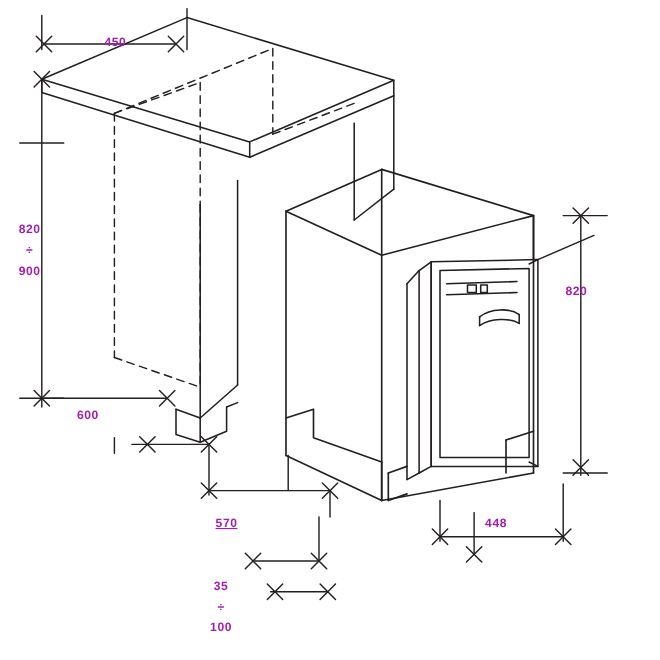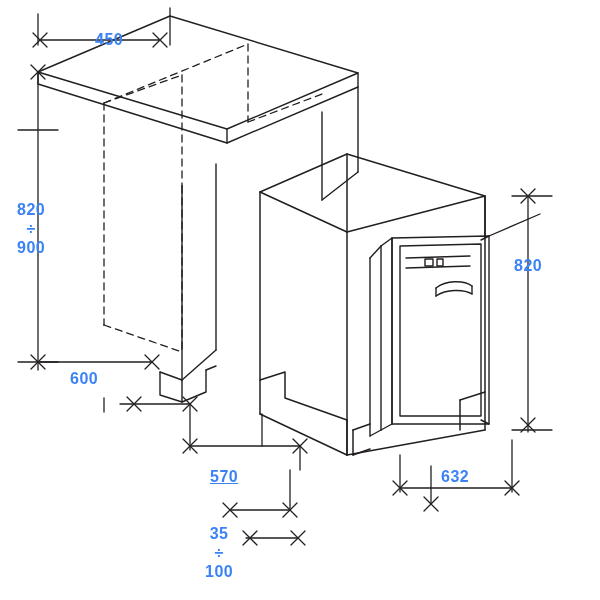--- a/index.html
+++ b/index.html
@@ -22,22 +22,22 @@
     position: absolute;
     top: 0;
     left: 0;
     width: 600px;
     height: 600px;
   }
   .dim-label {
     position: absolute;
     font-family: "Liberation Sans", sans-serif;
     font-weight: bold;
-    font-size: 16px;
-    color: #3b82f6;
+    font-size: 11px;
+    color: #a21caf;
     letter-spacing: 0.5px;
     white-space: pre;
     line-height: 17px;
     text-align: center;
   }
   .dim-label.stacked {
     line-height: 19px;
   }
 </style>
 </head>
@@ -176,20 +176,20 @@
       <path d="M424,497 L438,511 M438,497 L424,511"></path>
       <path d="M431,466 L431,504"></path>
     </g>
   </svg>
 
   <div class="dim-label" style="left:95px; top:31px;">450</div>
   <div class="dim-label stacked" style="left:17px; top:200px;">820
 ÷
 900</div>
   <div class="dim-label" style="left:70px; top:370px;">600</div>
-  <div class="dim-label" style="left:210px; top:468px;text-decoration:underline;">570</div>
-  <div class="dim-label stacked" style="left:205px; top:524px;">35
+  <div class="dim-label" style="left:196px; top:468px;text-decoration:underline;">570</div>
+  <div class="dim-label stacked" style="left:191px; top:524px;">35
 ÷
 100</div>
   <div class="dim-label" style="left:514px; top:257px;">820</div>
-  <div class="dim-label" style="left:441px; top:468px;">632</div>
+  <div class="dim-label" style="left:441px; top:468px;">448</div>
 
 </div>
 
 </body></html>

